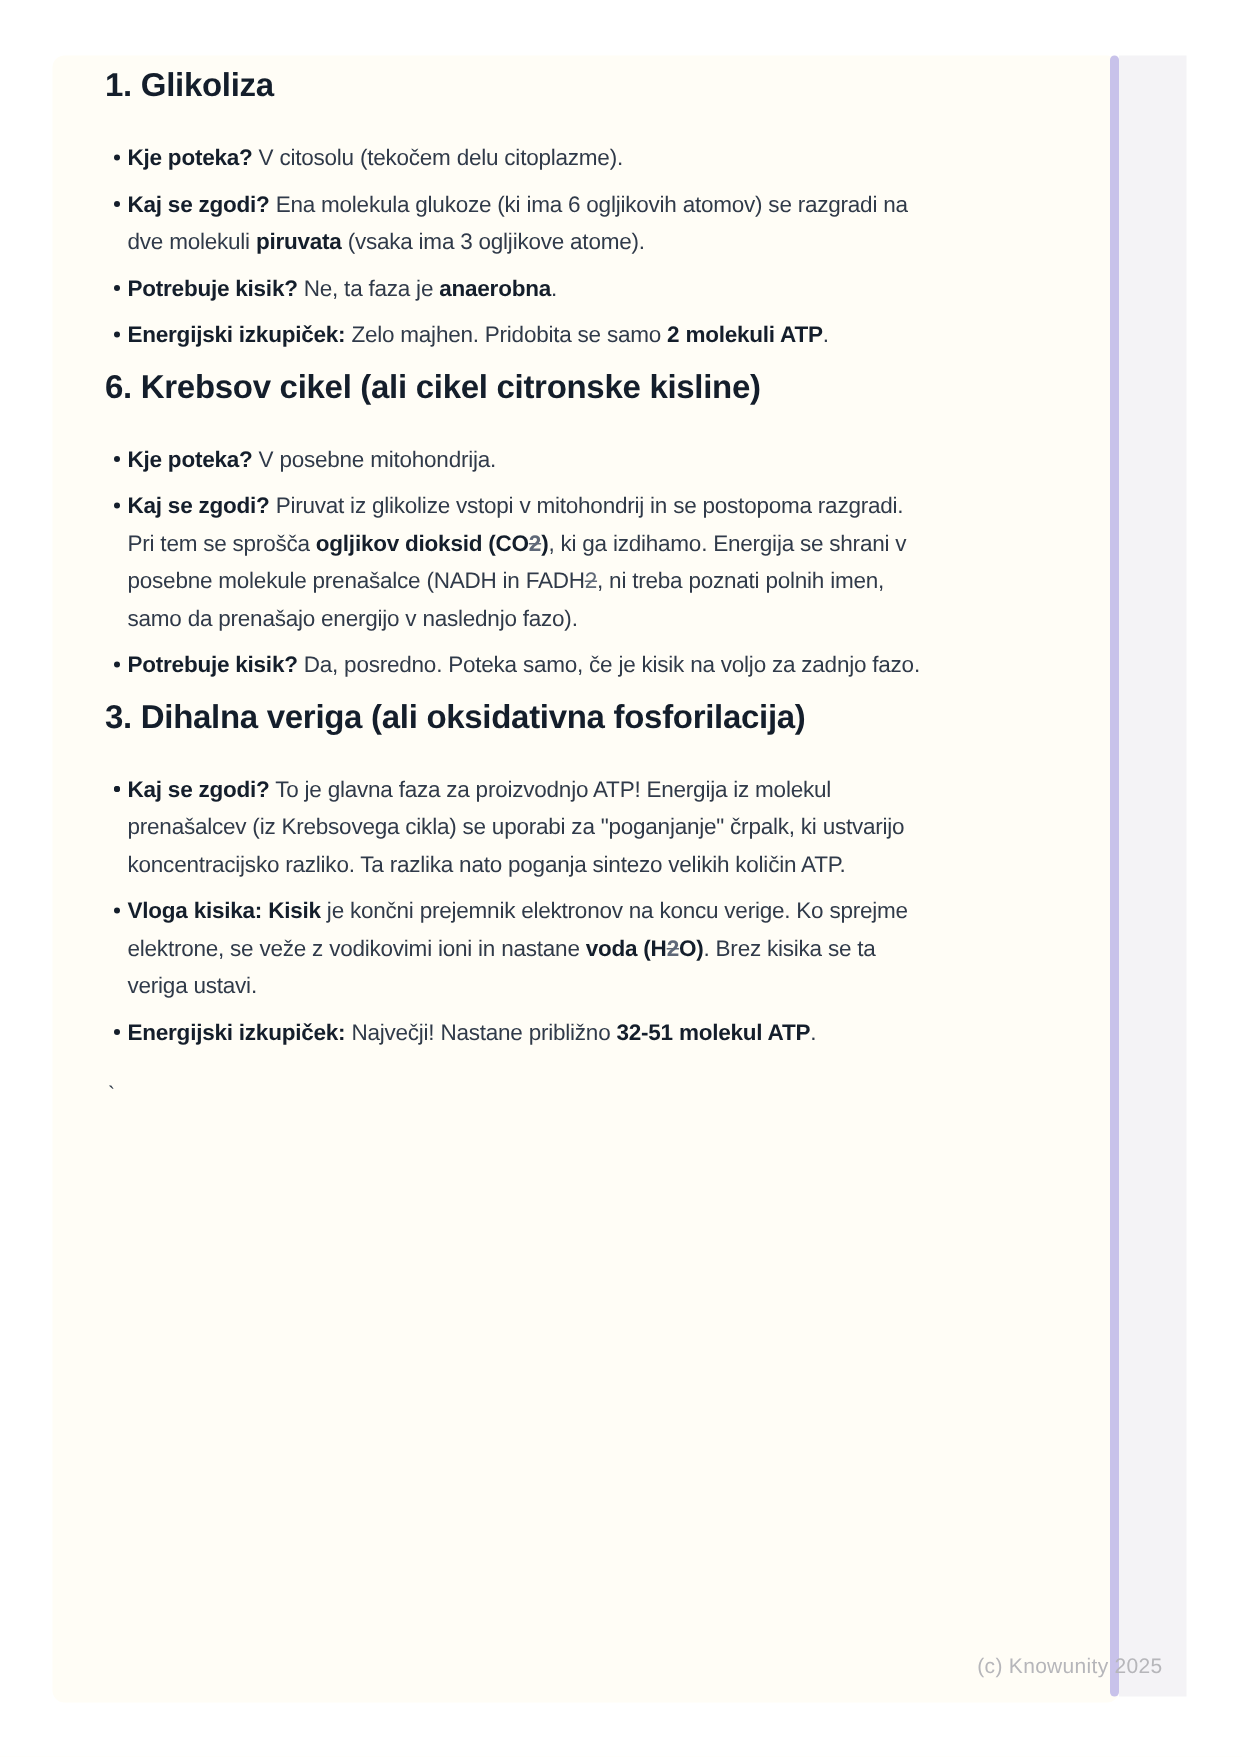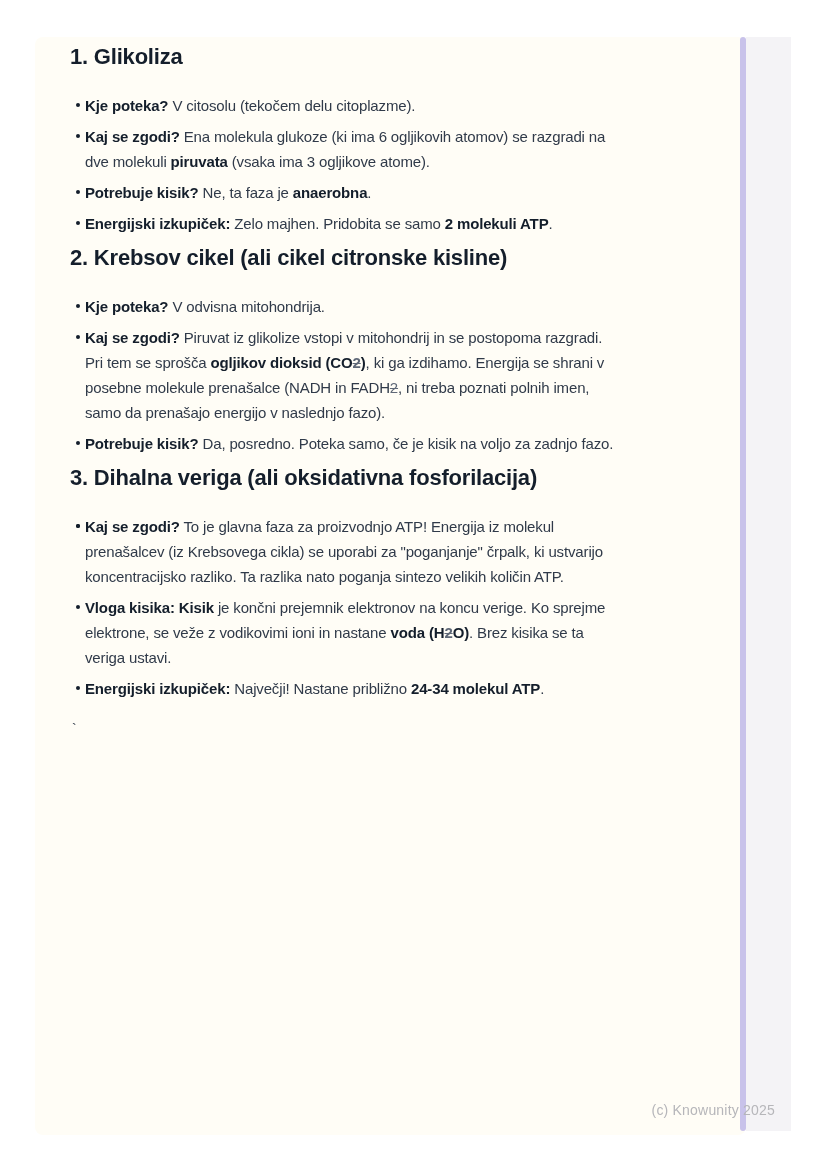--- a/index.html
+++ b/index.html
@@ -79,25 +79,25 @@
       <li>
         <span class="dot"></span>
         <span><span class="b">Potrebuje kisik?</span><span> Ne, ta faza je </span><span class="b">anaerobna</span><span>.</span></span>
       </li>
       <li>
         <span class="dot"></span>
         <span><span class="b">Energijski izkupiček:</span><span> Zelo majhen. Pridobita se samo </span><span class="b">2 molekuli ATP</span><span>.</span></span>
       </li>
     </ul>
 
-    <h3>2. Krebsov cikel (ali cikel citronske kisline)</h3>
+    <h3>6. Krebsov cikel (ali cikel citronske kisline)</h3>
     <ul>
       <li>
         <span class="dot"></span>
-        <span><span class="b">Kje poteka?</span><span> V odvisna mitohondrija.</span></span>
+        <span><span class="b">Kje poteka?</span><span> V posebne mitohondrija.</span></span>
       </li>
       <li>
         <span class="dot"></span>
         <span><span class="b">Kaj se zgodi?</span><span> Piruvat iz glikolize vstopi v mitohondrij in se postopoma razgradi. Pri tem se sprošča </span><span class="b">ogljikov dioksid (CO</span><span class="b st">2</span><span class="b">)</span><span>, ki ga izdihamo. Energija se shrani v posebne molekule prenašalce (NADH in FADH</span><span class="st">2</span><span>, ni treba poznati polnih imen, samo da prenašajo energijo v naslednjo fazo).</span></span>
       </li>
       <li>
         <span class="dot"></span>
         <span><span class="b">Potrebuje kisik?</span><span> Da, posredno. Poteka samo, če je kisik na voljo za zadnjo fazo.</span></span>
       </li>
     </ul>
@@ -110,21 +110,21 @@
       <li>
         <span class="dot"></span>
         <span><span class="b">Kaj se zgodi?</span><span> To je glavna faza za proizvodnjo ATP! Energija iz molekul prenašalcev (iz Krebsovega cikla) se uporabi za "poganjanje" črpalk, ki ustvarijo koncentracijsko razliko. Ta razlika nato poganja sintezo velikih količin ATP.</span></span>
       </li>
       <li>
         <span class="dot"></span>
         <span><span class="b">Vloga kisika: Kisik</span><span> je končni prejemnik elektronov na koncu verige. Ko sprejme elektrone, se veže z vodikovimi ioni in nastane </span><span class="b">voda (H</span><span class="b st">2</span><span class="b">O)</span><span>. Brez kisika se ta veriga ustavi.</span></span>
       </li>
       <li>
         <span class="dot"></span>
-        <span><span class="b">Energijski izkupiček:</span><span> Največji! Nastane približno </span><span class="b">24-34 molekul ATP</span><span>.</span></span>
+        <span><span class="b">Energijski izkupiček:</span><span> Največji! Nastane približno </span><span class="b">32-51 molekul ATP</span><span>.</span></span>
       </li>
     </ul>
 
 
     <span class="stray">`</span>
 
   </div>
 </div>
 
 <div class="side-strip"></div>

